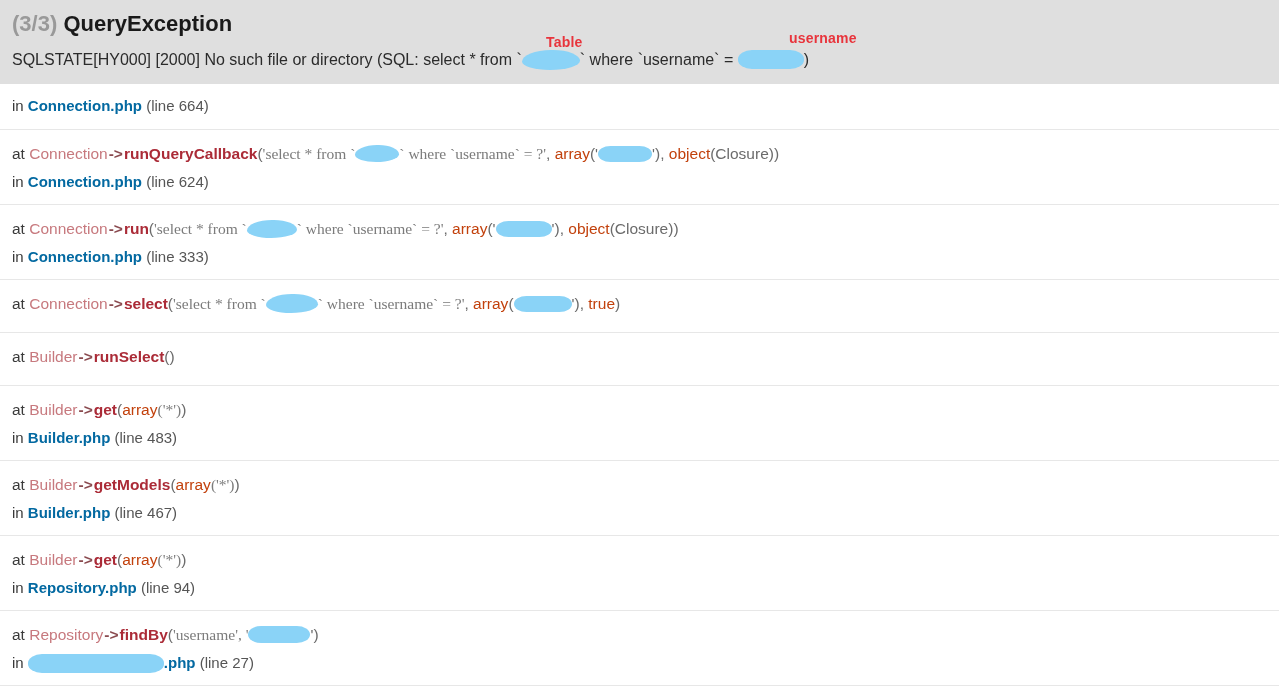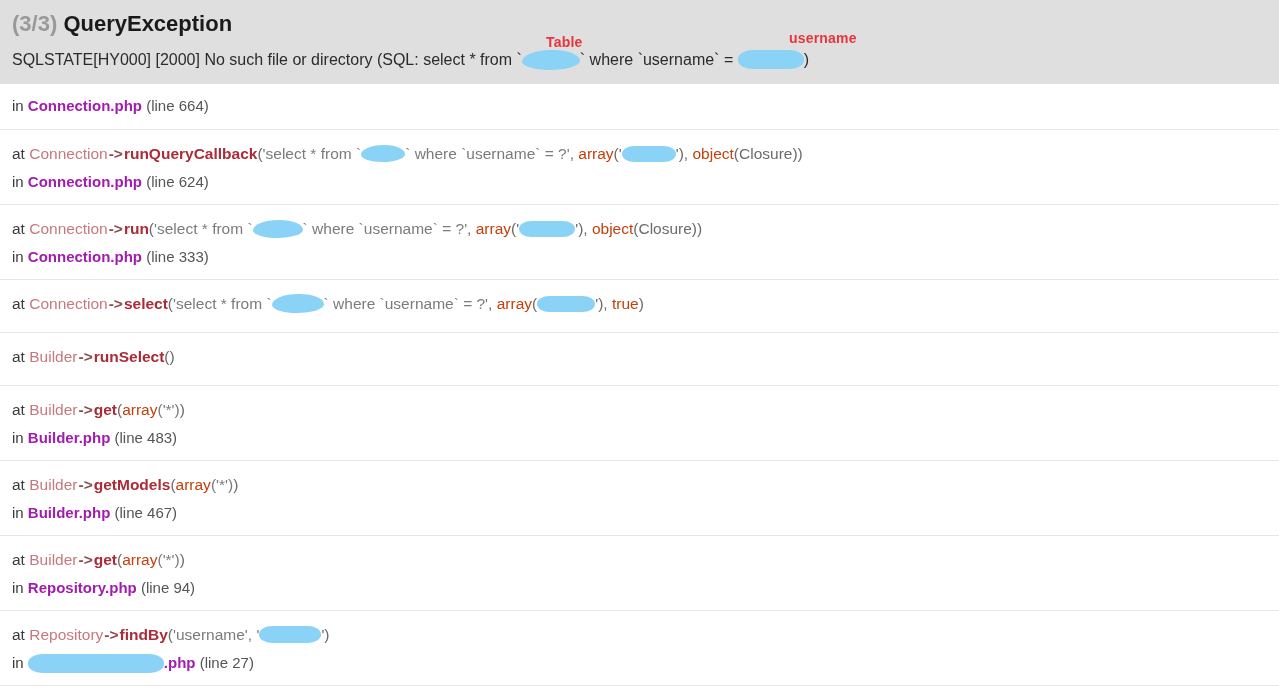--- a/index.html
+++ b/index.html
@@ -96,26 +96,26 @@
   .arrow {
     color: #8a4a4f;
     font-weight: bold;
     padding: 0 1px;
   }
   .method {
     color: #ab2b37;
     font-weight: bold;
   }
   .paren { color: #6b6b6b; }
-  .str { color: #7b7b7b; }
+  .str { color: #7b7b7b; font-family: Liberation Serif, serif; }
   .ital {
     color: #c2410c;
   }
   .plain { color: #6b6b6b; }
-  .fname { font-weight: bold; color: #a21caf; }
+  .fname { font-weight: bold; color: #0369a1; }
   .lineno { color: #555555; }
 </style>
 </head>
 <body>
 
 <div class="exception-header">
 
   <div class="exception-title">
     <span class="exception-counter">(3/3)</span>
     <span>QueryException</span>

